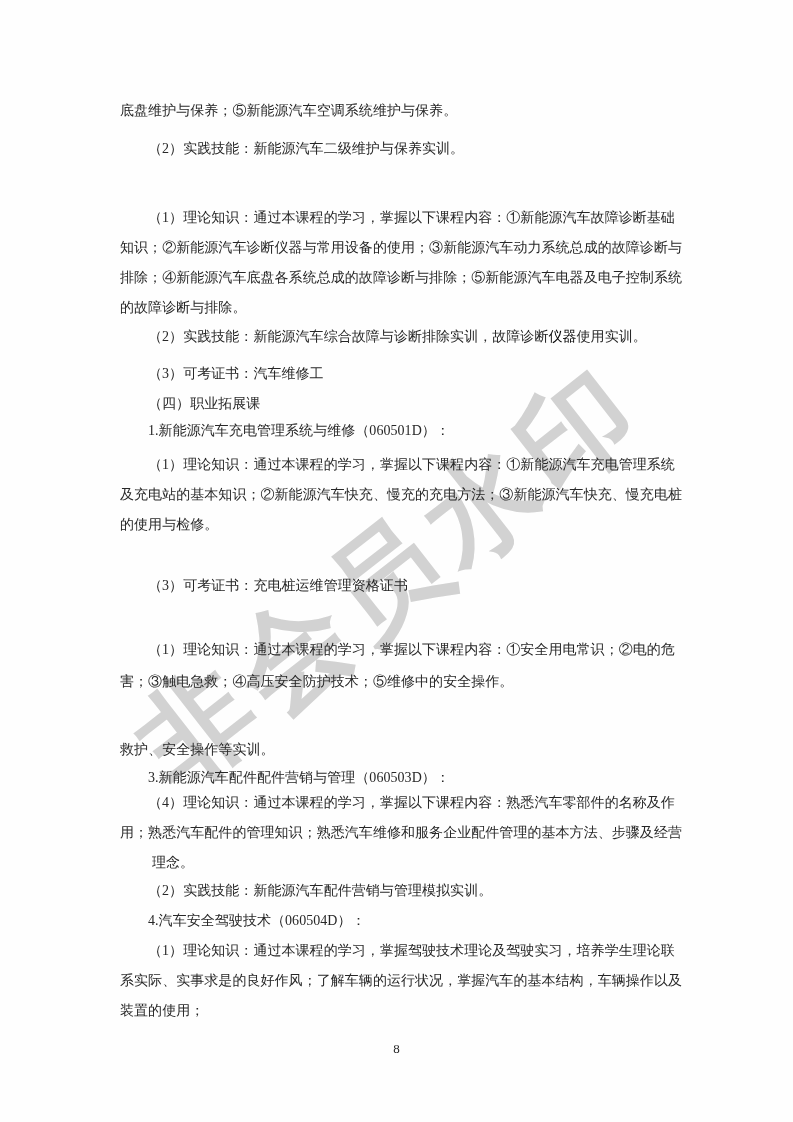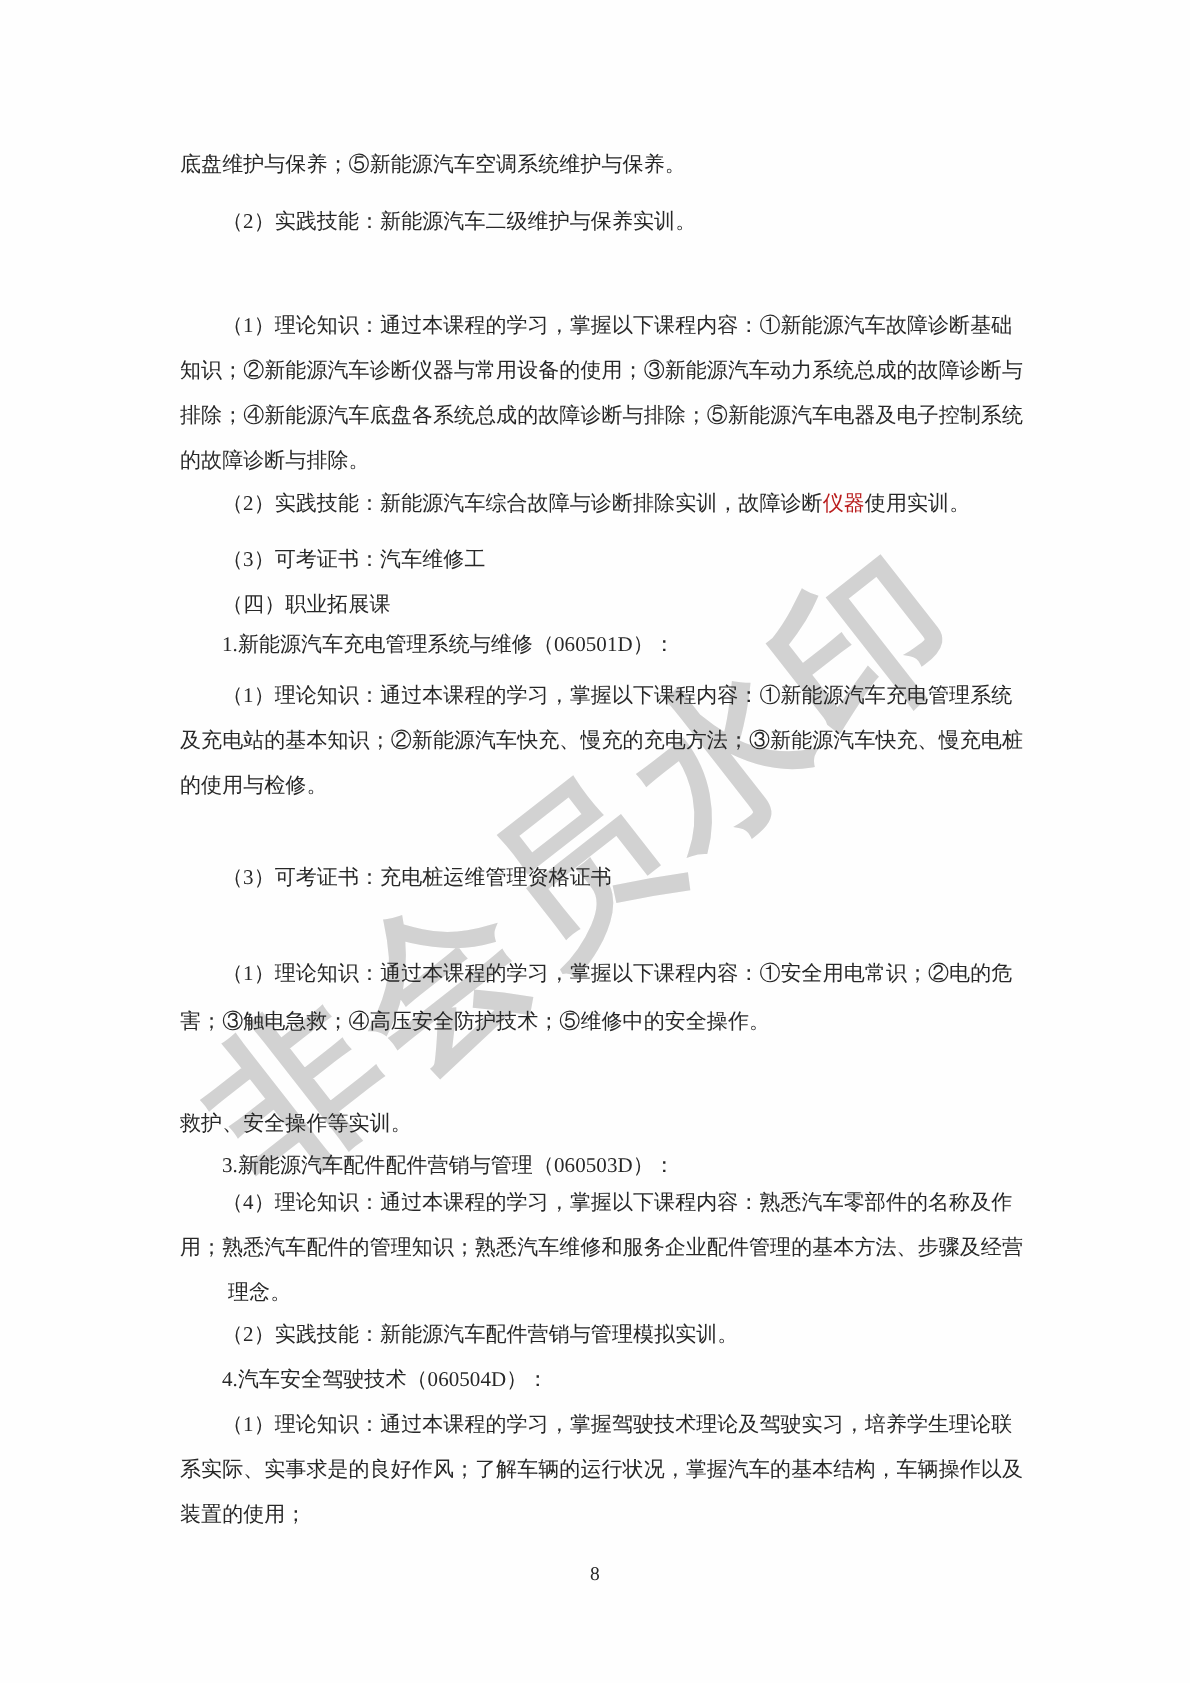--- a/index.html
+++ b/index.html
@@ -53,21 +53,21 @@
 
 <div class="page">
   <div class="watermark" style="color: rgb(210, 210, 210);">非会员水印</div>
   <div class="text-layer" id="text-layer" style="color: rgb(39, 39, 39);">
       <div class="line" style="top: 101px;"><span>底盘维护与保养；⑤新能源汽车空调系统维护与保养。</span></div>
       <div class="line indent" style="top: 139px;"><span>（2）实践技能：新能源汽车二级维护与保养实训。</span></div>
       <div class="line indent" style="top: 208px;"><span>（1）理论知识：通过本课程的学习，掌握以下课程内容：①新能源汽车故障诊断基础</span></div>
       <div class="line" style="top: 238px;"><span>知识；②新能源汽车诊断仪器与常用设备的使用；③新能源汽车动力系统总成的故障诊断与</span></div>
       <div class="line" style="top: 268px;"><span>排除；④新能源汽车底盘各系统总成的故障诊断与排除；⑤新能源汽车电器及电子控制系统</span></div>
       <div class="line" style="top: 298px;"><span>的故障诊断与排除。</span></div>
-      <div class="line indent" style="top: 327px;"><span>（2）实践技能：新能源汽车综合故障与诊断排除实训，故障诊断</span><span style="color: #b91c1c;">仪器</span><span>使用实训。</span></div>
+      <div class="line indent" style="top: 327px;"><span>（2）实践技能：新能源汽车综合故障与诊断排除实训，故障诊断</span><span style="color: #000000;">仪器</span><span>使用实训。</span></div>
       <div class="line indent" style="top: 364px;"><span>（3）可考证书：汽车维修工</span></div>
       <div class="line indent" style="top: 394px;"><span>（四）职业拓展课</span></div>
       <div class="line indent" style="top: 421px;"><span>1.新能源汽车充电管理系统与维修（060501D）：</span></div>
       <div class="line indent" style="top: 455px;"><span>（1）理论知识：通过本课程的学习，掌握以下课程内容：①新能源汽车充电管理系统</span></div>
       <div class="line" style="top: 485px;"><span>及充电站的基本知识；②新能源汽车快充、慢充的充电方法；③新能源汽车快充、慢充电桩</span></div>
       <div class="line" style="top: 515px; text-align: right;"><span>的使用与检修。</span></div>
       <div class="line indent" style="top: 576px;"><span>（3）可考证书：充电桩运维管理资格证书</span></div>
       <div class="line indent" style="top: 640px;"><span>（1）理论知识：通过本课程的学习，掌握以下课程内容：①安全用电常识；②电的危</span></div>
       <div class="line" style="top: 672px;"><span>害；③触电急救；④高压安全防护技术；⑤维修中的安全操作。</span></div>
       <div class="line" style="top: 740px;"><span>救护、安全操作等实训。</span></div>

